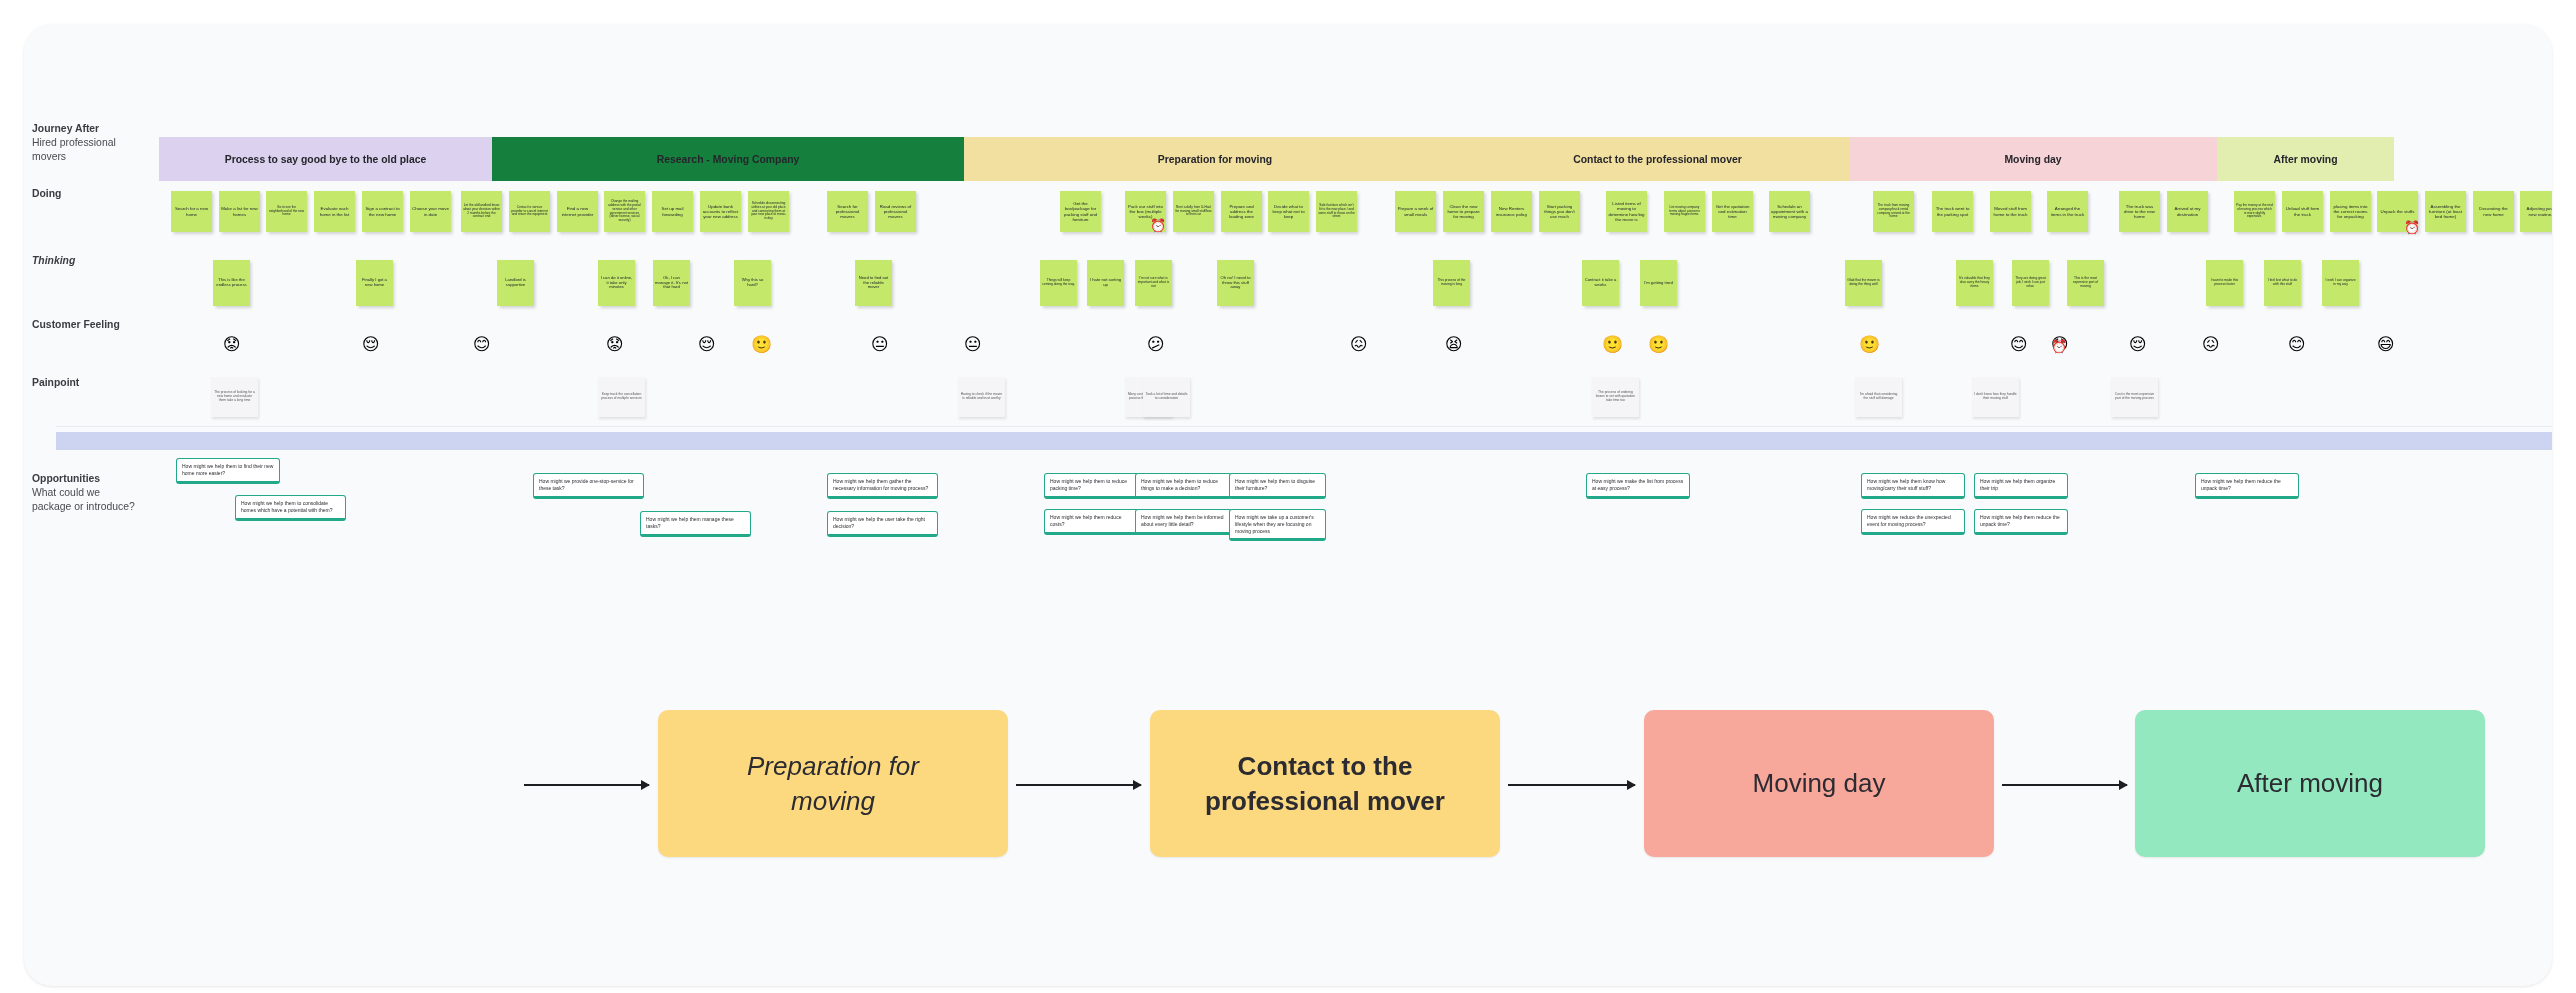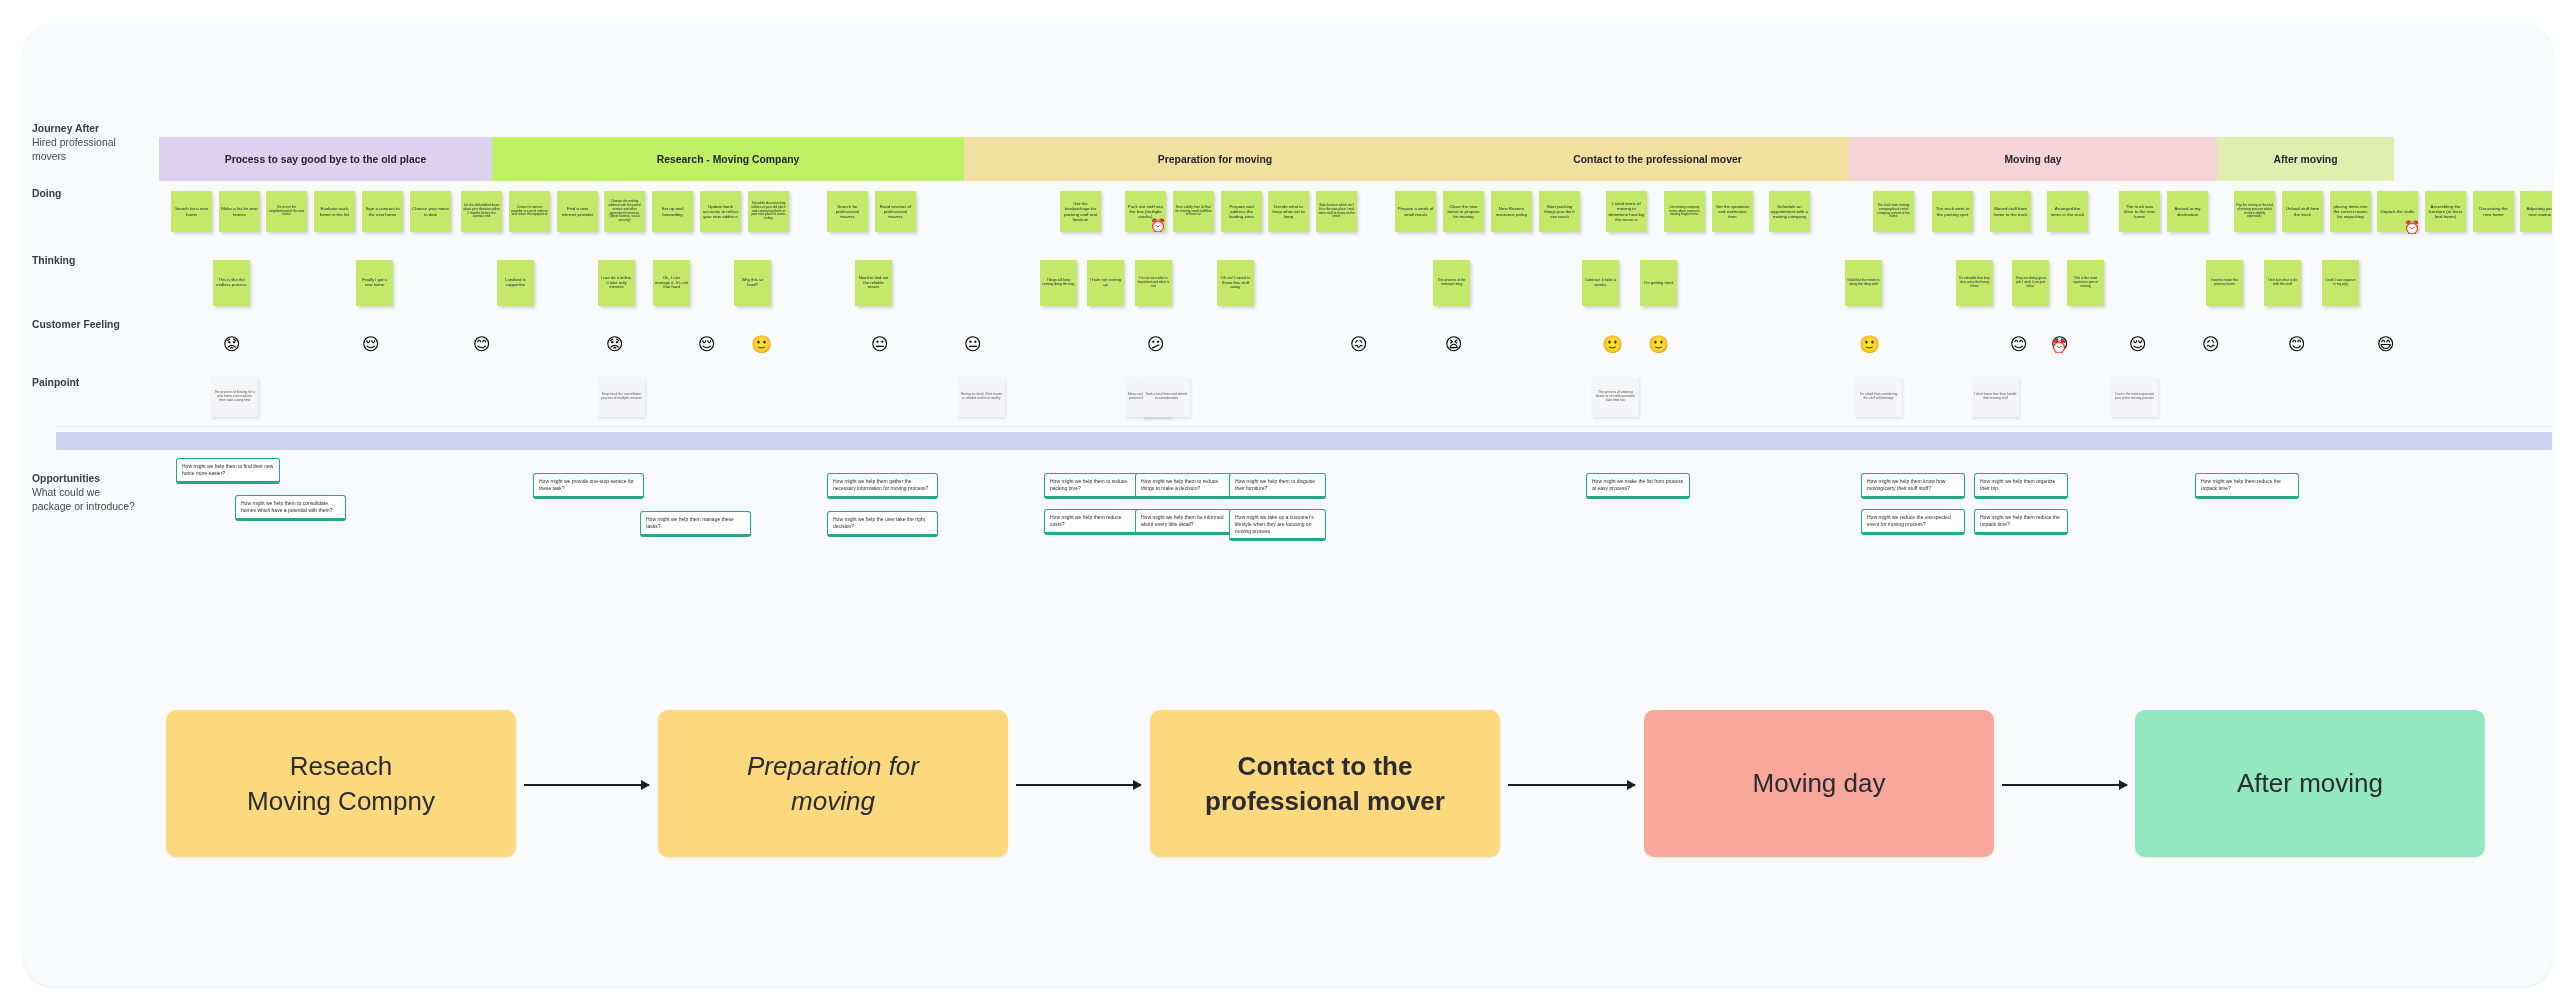--- a/index.html
+++ b/index.html
@@ -137,40 +137,40 @@
   <div class="board">
 
     <div id="rowlabels">
         <div class="rowlabel" style="left: 8px; top: 98px;">
           <span class="t">Journey After</span>
           <span class="s">Hired professional movers</span>
         </div>
         <div class="rowlabel" style="left: 8px; top: 163px;">
           <span class="t">Doing</span>
         </div>
-        <div class="rowlabel" style="left: 8px; top: 230px;">
+        <div class="rowlabel" style="left: 8px; top: 230px; font-style: italic;">
           <span class="t">Thinking</span>
         </div>
         <div class="rowlabel" style="left: 8px; top: 294px;">
           <span class="t">Customer Feeling</span>
         </div>
         <div class="rowlabel" style="left: 8px; top: 352px;">
           <span class="t">Painpoint</span>
         </div>
         <div class="rowlabel" style="left: 8px; top: 448px;">
           <span class="t">Opportunities</span>
           <span class="s">What could we package or introduce?</span>
         </div>
       </div>
 
     <div id="steps">
         <div class="step" style="width: 333px; background: rgb(220, 210, 239);">
           <span>Process to say good bye to the old place</span>
         </div>
-        <div class="step" style="width: 472px; background: #bef264; text-align: center;">
+        <div class="step" style="width: 472px; background: #15803d; text-align: center;">
           <span>Research - Moving Company</span>
         </div>
         <div class="step" style="width: 502px; background: rgb(242, 224, 160);">
           <span>Preparation for moving</span>
         </div>
         <div class="step" style="width: 383px; background: rgb(242, 224, 160);">
           <span>Contact to the professional mover</span>
         </div>
         <div class="step" style="width: 368px; background: rgb(246, 211, 214);">
           <span>Moving day</span>
@@ -301,24 +301,20 @@
         <div class="opp" style="left: 1205px; top: 485px; width: 97px;">How might we take up a customer's lifestyle when they are focusing on moving process</div>
         <div class="opp" style="left: 1562px; top: 449px; width: 104px;">How might we make the list from process at easy process?</div>
         <div class="opp" style="left: 1837px; top: 449px; width: 104px;">How might we help them know how moving/carry their stuff stuff?</div>
         <div class="opp" style="left: 1837px; top: 485px; width: 104px;">How might we reduce the unexpected event for moving process?</div>
         <div class="opp" style="left: 1950px; top: 449px; width: 94px;">How might we help them organize their trip</div>
         <div class="opp" style="left: 1950px; top: 485px; width: 94px;">How might we help them reduce the unpack time?</div>
         <div class="opp" style="left: 2171px; top: 449px; width: 104px;">How might we help them reduce the unpack time?</div>
       </div>
 
     <div id="flow">
-        <div class="fbox" style="left: 142px; width: 350px; background: rgb(252, 217, 126);">
-          <span style="white-space: pre-line;">Reseach
-Moving Compny</span>
-        </div>
         <div class="fbox" style="left: 634px; width: 350px; background: rgb(252, 217, 126);">
           <span style="white-space: pre-line; font-style: italic;">Preparation for
 moving</span>
         </div>
         <div class="fbox" style="left: 1126px; width: 350px; background: rgb(252, 217, 126);">
           <span style="white-space: pre-line; font-weight: bold;">Contact to the
 professional mover</span>
         </div>
         <div class="fbox" style="left: 1620px; width: 350px; background: rgb(248, 167, 155);">
           <span style="white-space: pre-line;">Moving day</span>

